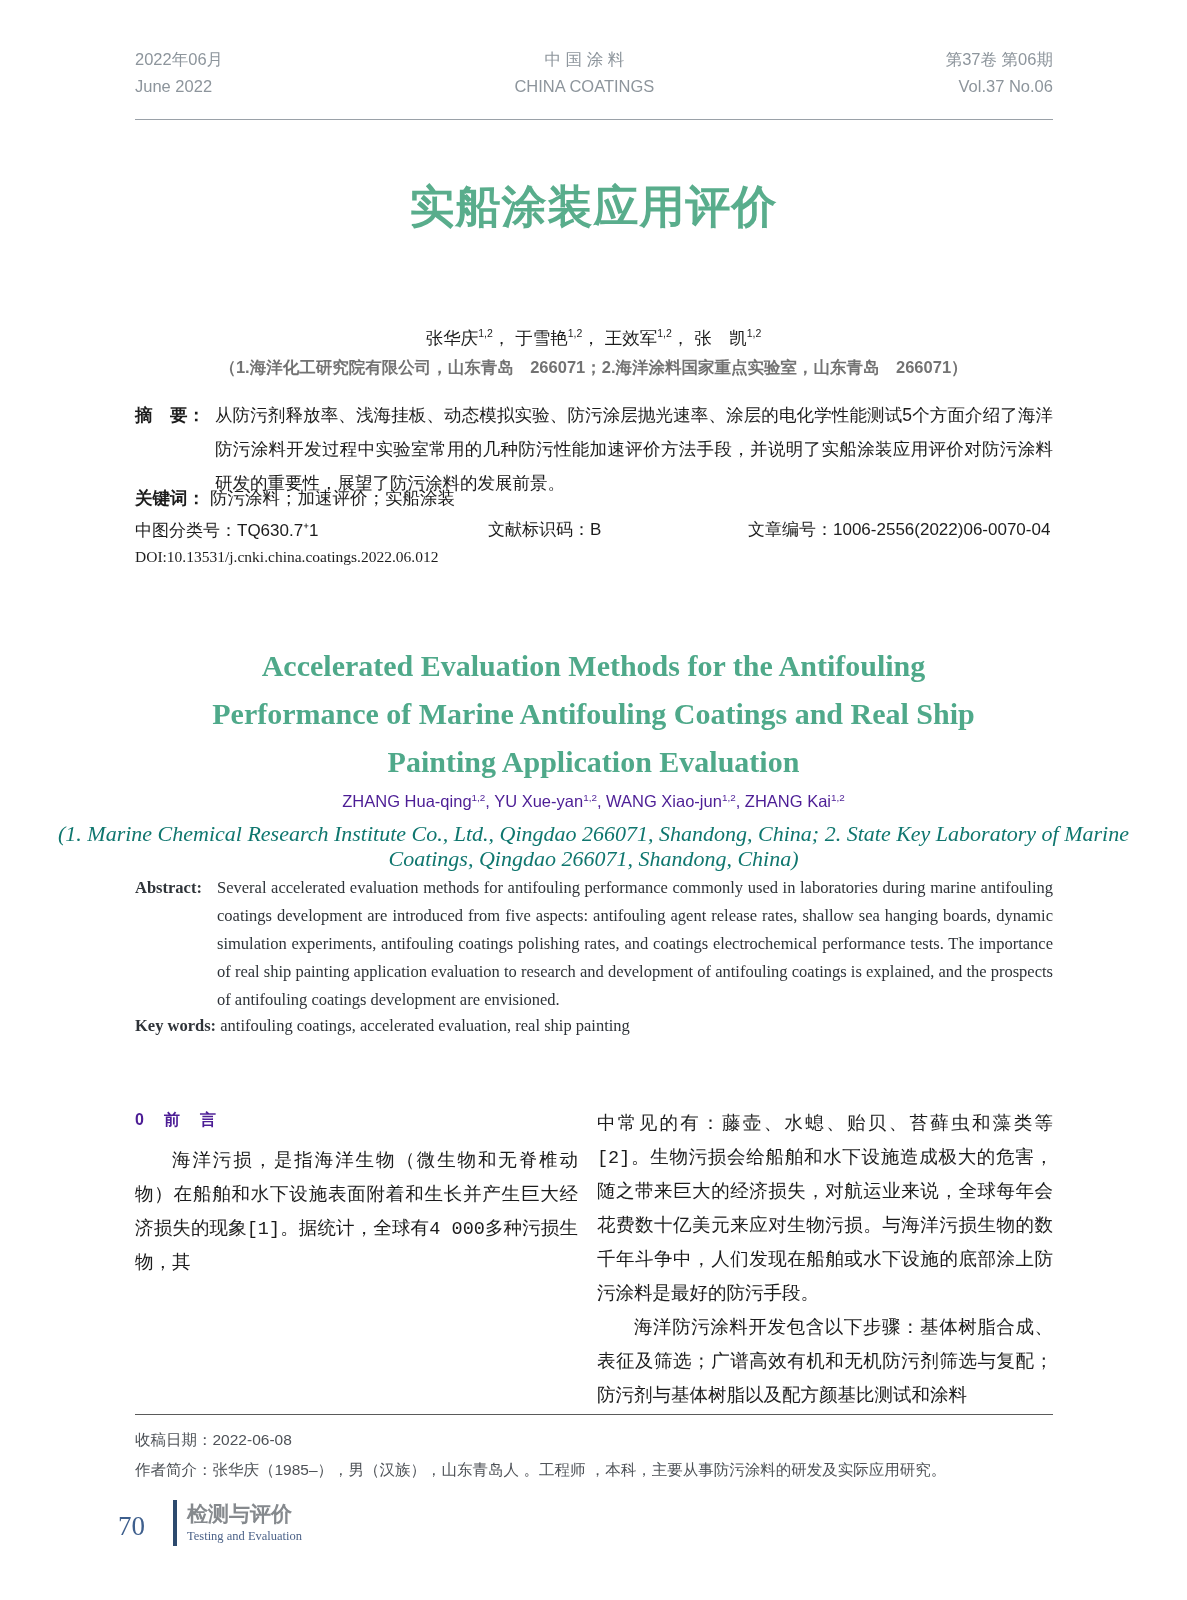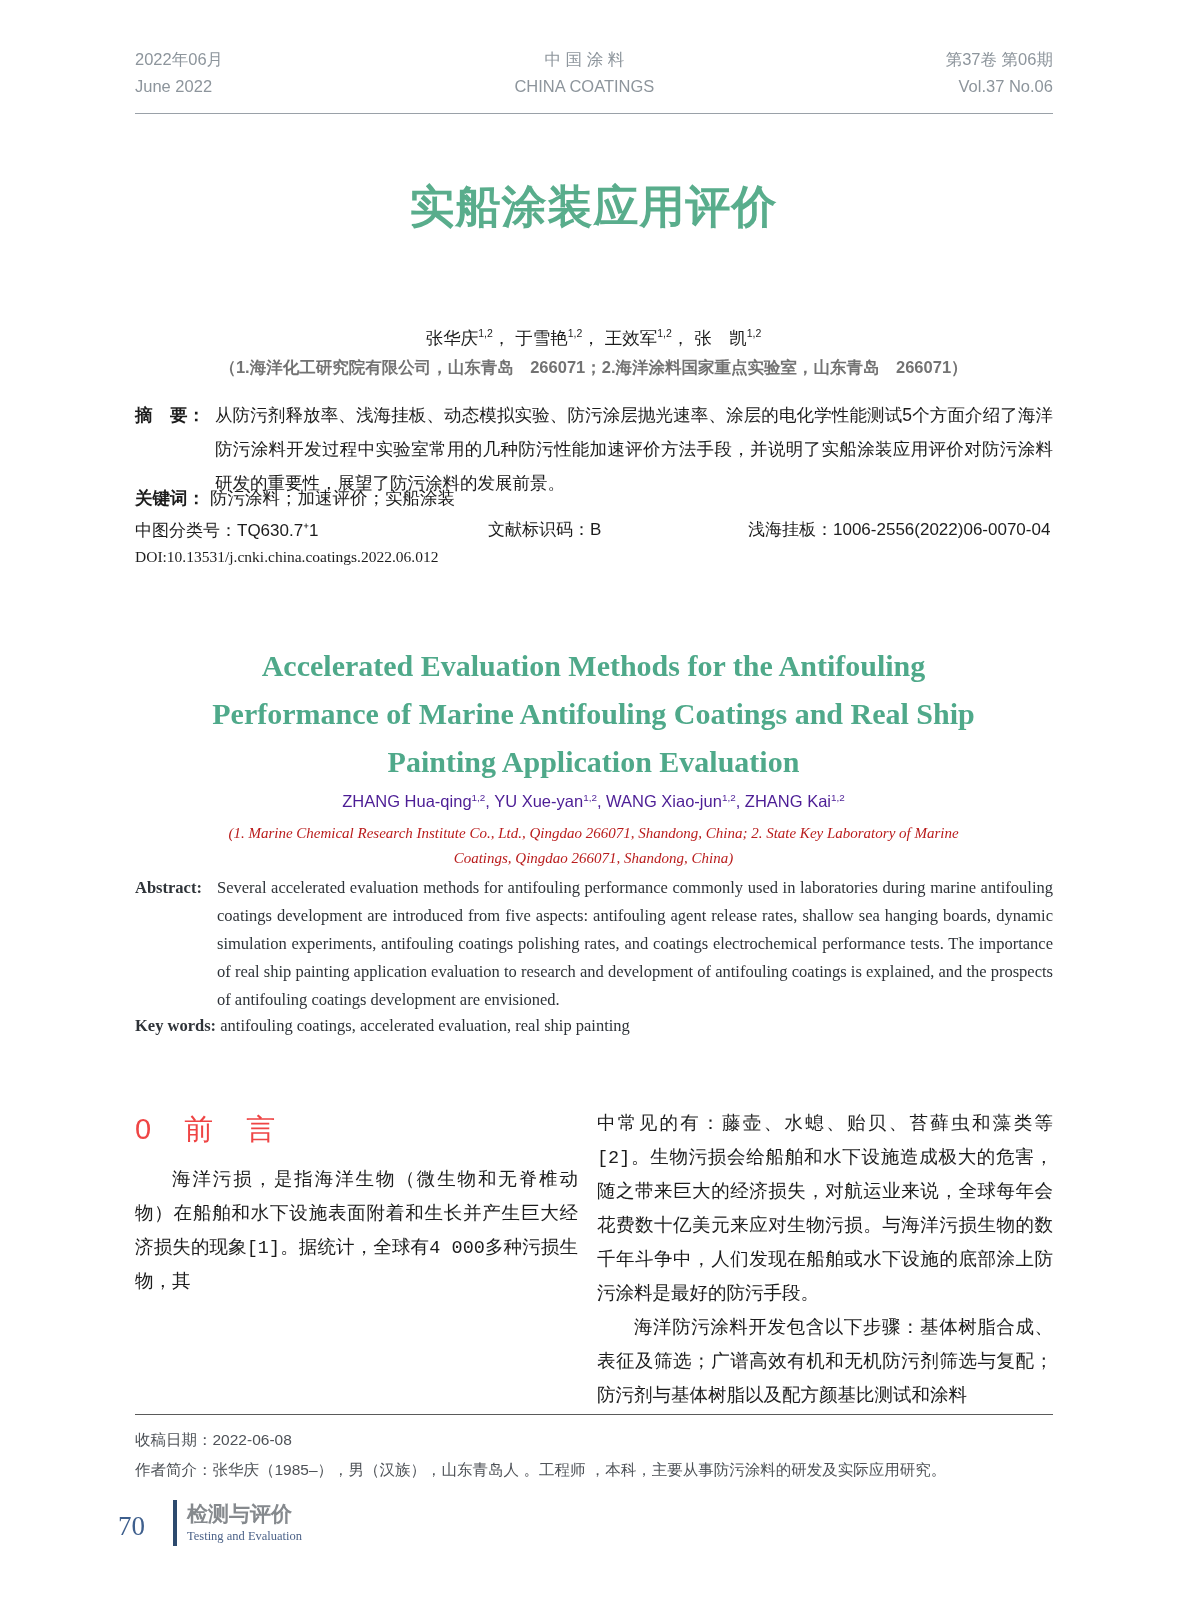--- a/index.html
+++ b/index.html
@@ -11,21 +11,21 @@
     overflow:hidden;
     font-family:"Liberation Sans", sans-serif;
     color:#222;
     box-sizing:border-box;
   }
   
   .jheader{
     position:absolute;top:46px;left:135px;width:918px;
     display:flex;justify-content:space-between;
     font-size:16.5px;line-height:1.62;color:#8d959c;
-    padding-bottom:14px;border-bottom:1.5px solid #9aa1a8;
+    padding-bottom:20px;border-bottom:1.5px solid #9aa1a8;
   }
   .jheader .hl{text-align:left}
   .jheader .hc{text-align:center}
   .jheader .hr{text-align:right}
   
   .title-cn{
     position:absolute;top:172px;left:0;width:100%;
     text-align:center;font-weight:bold;font-size:45px;line-height:70px;
     color:#59ad8c;letter-spacing:1px;
   }
@@ -68,42 +68,42 @@
     text-align:center;font-family:"Liberation Serif", serif;
     font-weight:bold;font-size:30px;line-height:48px;color:#4fa98a;
   }
   .authors-en{
     position:absolute;top:792px;left:0;width:100%;
     text-align:center;font-size:16.5px;color:#4c1d95;
   }
   .affil-en{
     position:absolute;top:821px;left:0;width:100%;
     text-align:center;font-family:"Liberation Serif", serif;
-    font-style:italic;font-size:15px;line-height:25px;color:#b91c1c;
+    font-style:italic;font-size:22px;line-height:25px;color:#0f766e;
   }
   .abs-en{
     position:absolute;top:874px;left:135px;width:918px;
     font-family:"Liberation Serif", serif;font-size:16.5px;line-height:28px;
     text-align:justify;padding-left:82px;box-sizing:border-box;color:#2e3338;
   }
   .abs-en .lbl{position:absolute;left:0;top:0;font-weight:bold;}
   .kw-en{
     position:absolute;top:1016px;left:135px;width:918px;
     font-family:"Liberation Serif", serif;font-size:16.5px;color:#2e3338;
   }
   .kw-en .lbl{font-weight:bold;}
   
   .columns{
     position:absolute;top:1108px;left:135px;width:918px;height:308px;
     display:flex;overflow:hidden;
   }
   .col-l{width:443px;margin-right:19px;}
   .col-r{width:456px;}
   .sec-head{
-    font-size:29px;font-weight:normal;color:#ef4444;
+    font-size:16px;font-weight:bold;color:#4c1d95;
     margin:2px 0 14px 0;letter-spacing:2px;
   }
   .bodytext p{
     margin:0;font-family:Liberation Mono, monospace;
     font-size:18.5px;line-height:34px;text-align:justify;color:#1c1c1c;
   }
   .bodytext p.ind{text-indent:2em;}
   
   .footnote{
     position:absolute;top:1414px;left:135px;width:918px;
@@ -163,21 +163,21 @@
   </div>
 
   <div class="kw-cn">
     <span class="lbl">关键词：</span>
     <span>防污涂料；加速评价；实船涂装</span>
   </div>
 
   <div class="meta-row">
     <span class="m1"><span>中图分类号：</span><span>TQ630.7⁺1</span></span>
     <span class="m2"><span>文献标识码：</span><span>B</span></span>
-    <span class="m3"><span>浅海挂板：</span><span>1006-2556(2022)06-0070-04</span></span>
+    <span class="m3"><span>文章编号：</span><span>1006-2556(2022)06-0070-04</span></span>
   </div>
 
   <div class="doi">DOI:10.13531/j.cnki.china.coatings.2022.06.012</div>
 
   <div class="title-en">
     <div>Accelerated Evaluation Methods for the Antifouling</div>
     <div>Performance of Marine Antifouling Coatings and Real Ship</div>
     <div>Painting Application Evaluation</div>
   </div>
 

